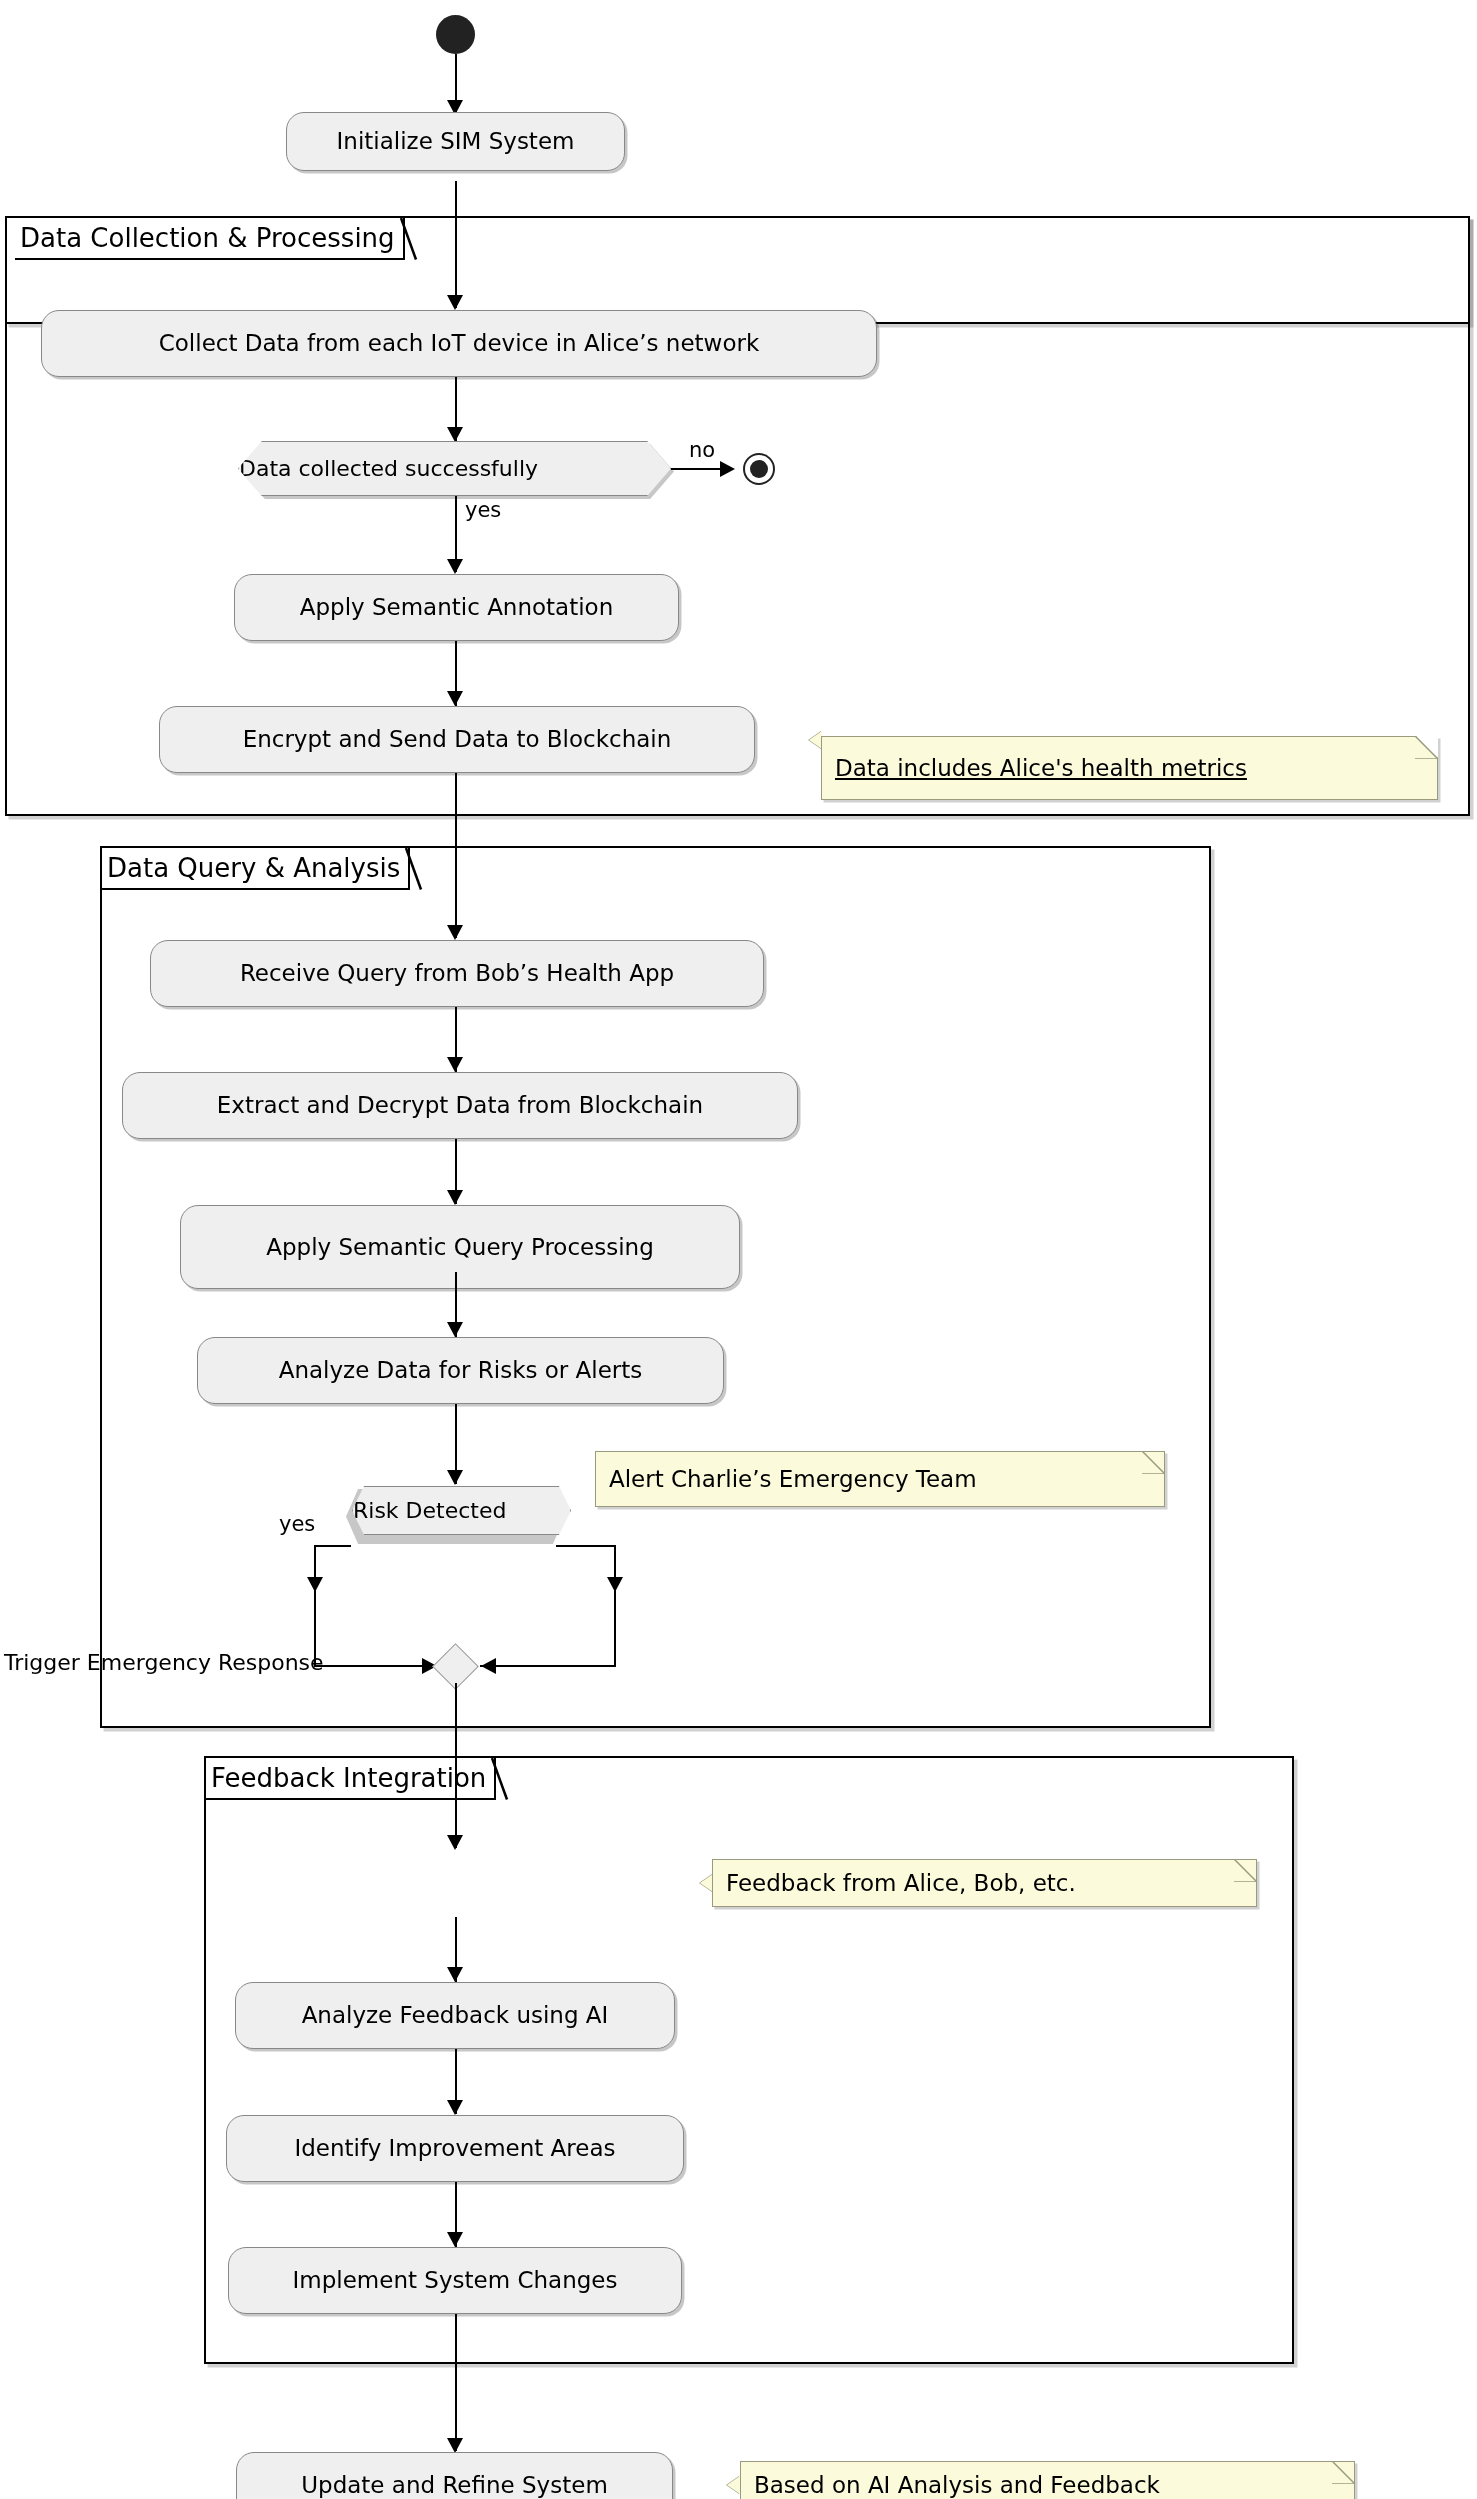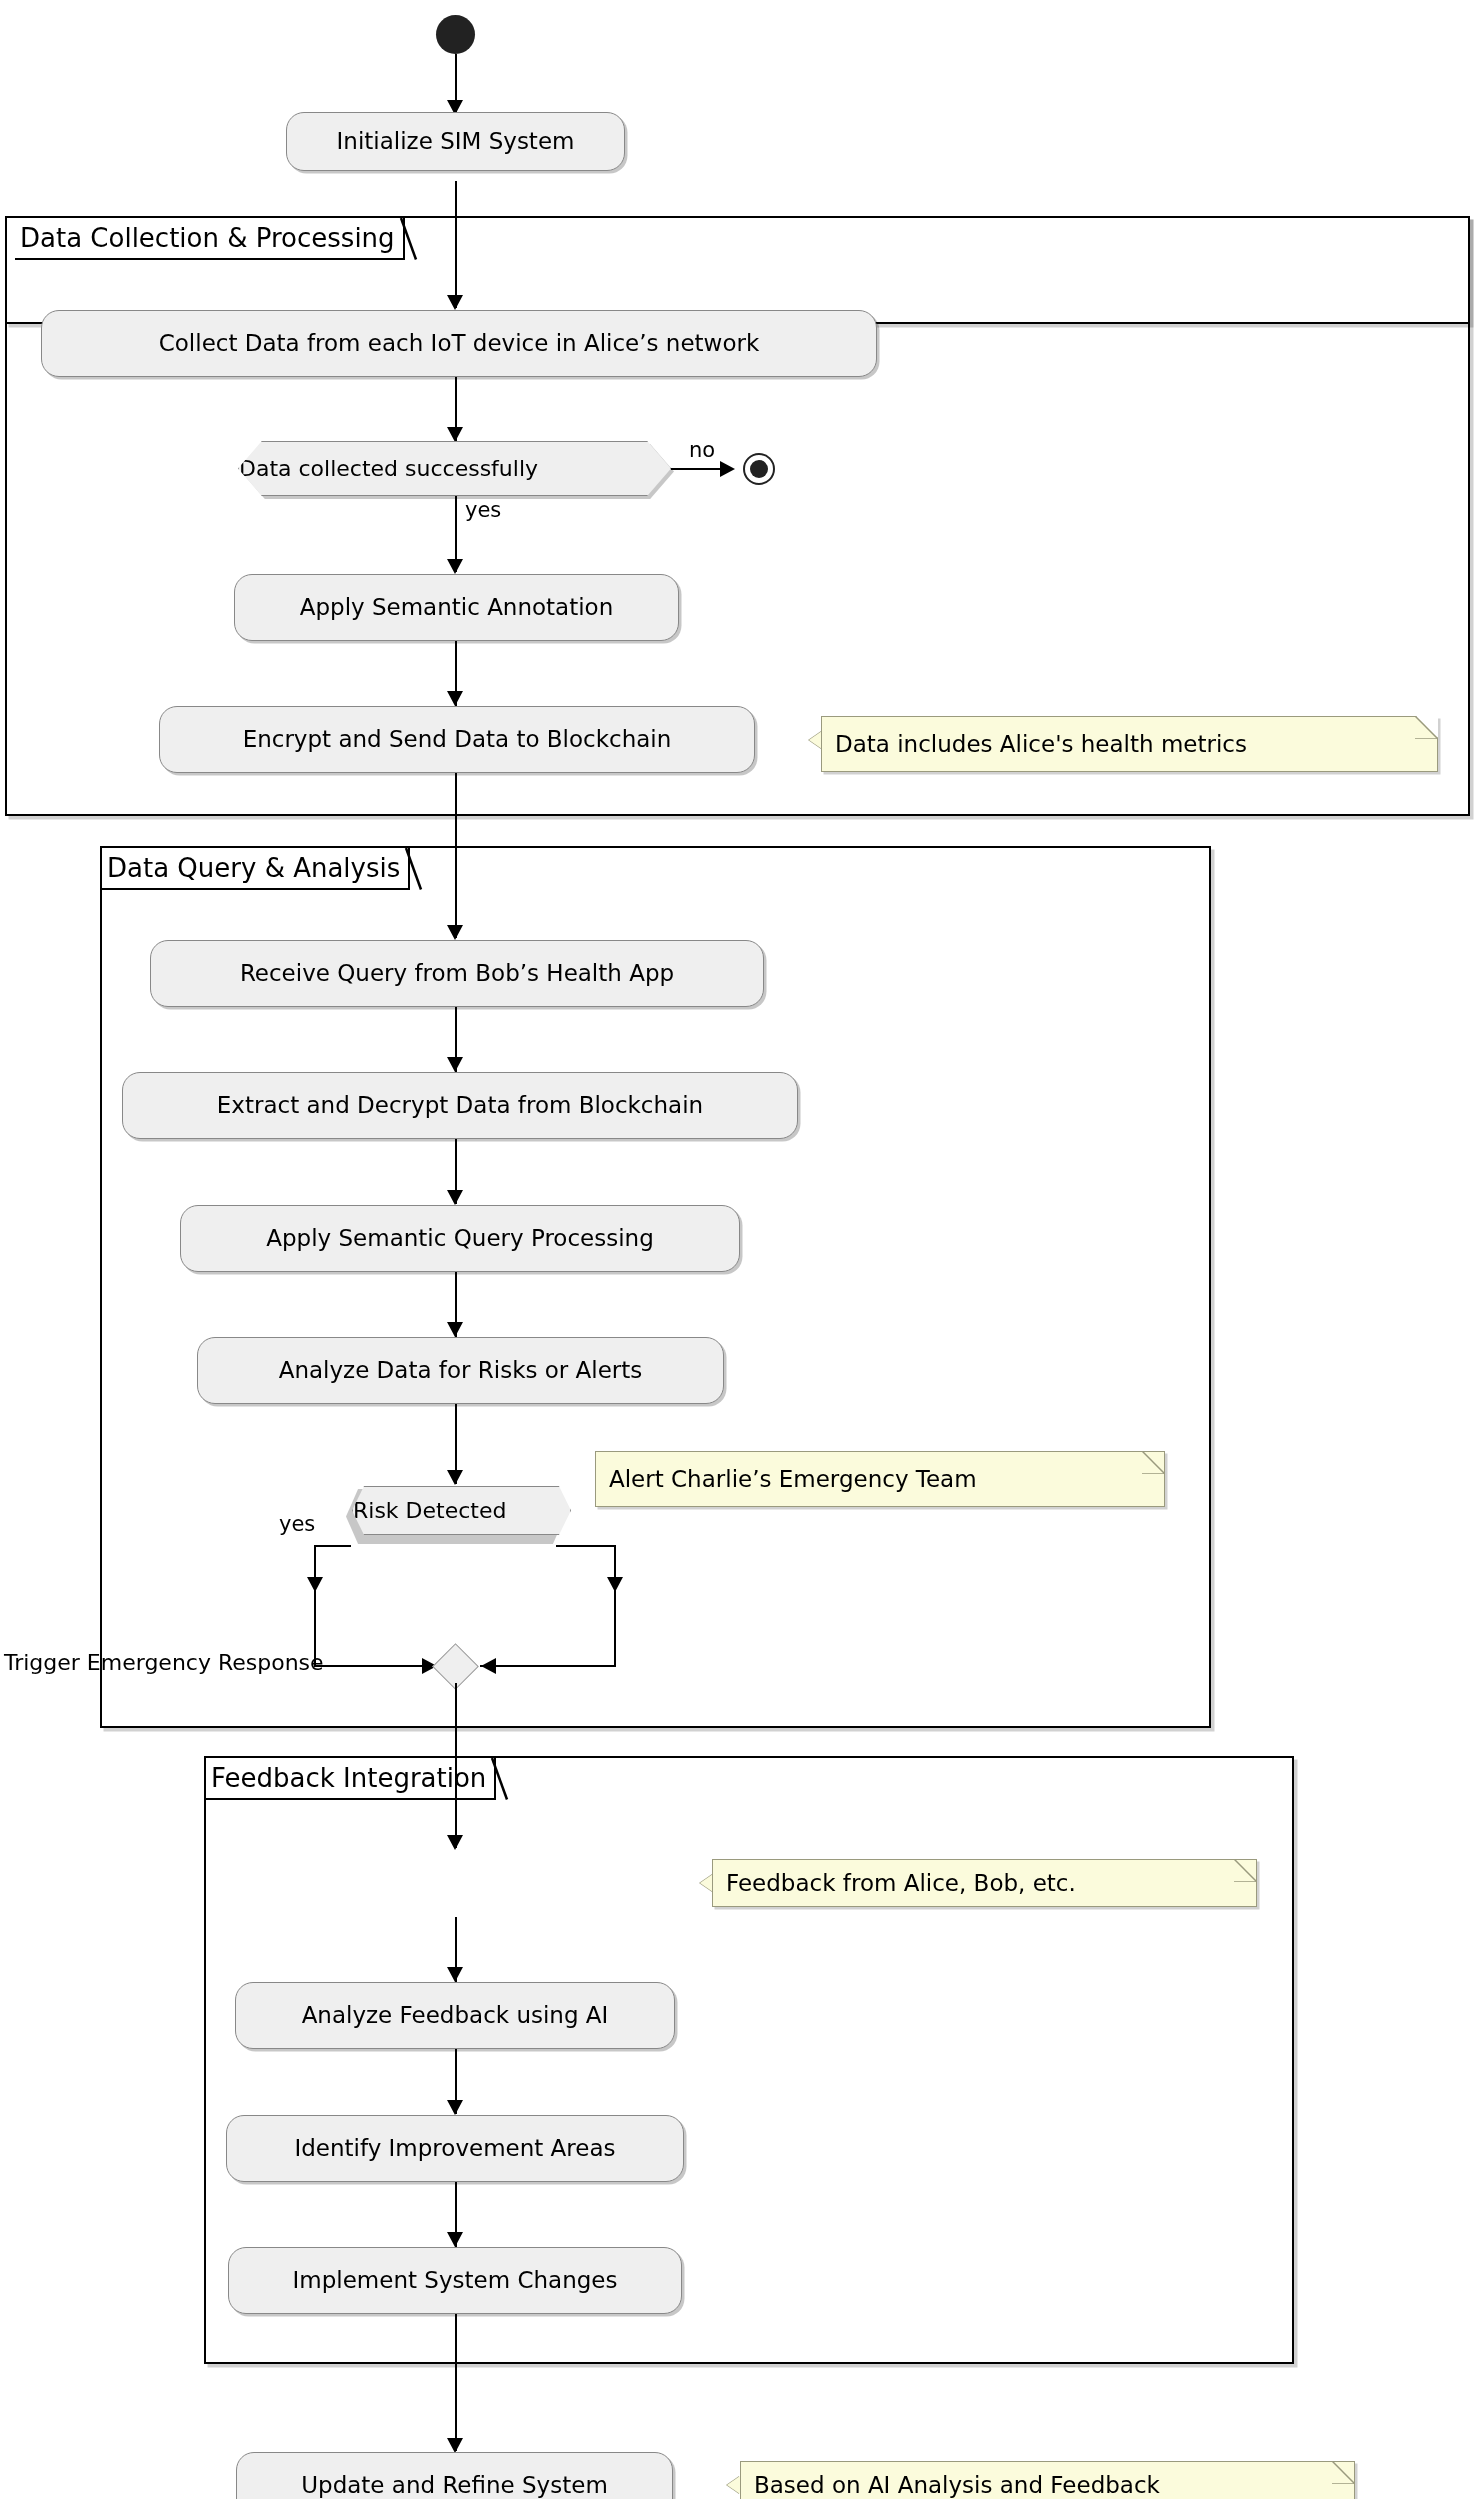--- a/index.html
+++ b/index.html
@@ -271,21 +271,21 @@
   </div>
 
   <div class="vline" style="left:455px; top:641px; width:1.5px; height:65px;"></div>
   <div class="arrow-down" style="left:447px; top:691px;"></div>
 
   <div class="activity" style="left:159px; top:706px; width:596px; height:67px;">
     <span>Encrypt and Send Data to Blockchain</span>
   </div>
 
   <div class="note-anchor" style="left:809px; top:731px;"></div>
-  <div class="note" style="left:821px; top:716px; width:617px; height:56px;">
+  <div class="note" style="left:821px; top:736px; width:617px; height:64px;text-decoration:underline;">
     <span>Data includes Alice's health metrics</span>
     <span class="fold2"></span>
     <svg class="abs" style="top:-1px;right:-1px;width:23px;height:23px;" viewBox="0 0 46 46">
       <path d="M0,0 L46,46 L0,46 Z" fill="#FBFBDC" stroke="none"></path>
       <path d="M0,0 L46,46" stroke="#9A9A7E" stroke-width="3" fill="none"></path>
       <path d="M46,46 L0,46" stroke="#9A9A7E" stroke-width="3" fill="none"></path>
     </svg>
   </div>
 
   <div class="vline" style="left:455px; top:773px; width:1.5px; height:165px;"></div>
@@ -298,21 +298,21 @@
   <div class="vline" style="left:455px; top:1007px; width:1.5px; height:65px;"></div>
   <div class="arrow-down" style="left:447px; top:1057px;"></div>
 
   <div class="activity" style="left:122px; top:1072px; width:676px; height:67px;">
     <span>Extract and Decrypt Data from Blockchain</span>
   </div>
 
   <div class="vline" style="left:455px; top:1139px; width:1.5px; height:65px;"></div>
   <div class="arrow-down" style="left:447px; top:1190px;"></div>
 
-  <div class="activity" style="left:180px; top:1205px; width:560px; height:67px;">
+  <div class="activity" style="left:180px; top:1205px; width:560px; height:84px;">
     <span>Apply Semantic Query Processing</span>
   </div>
 
   <div class="vline" style="left:455px; top:1272px; width:1.5px; height:65px;"></div>
   <div class="arrow-down" style="left:447px; top:1322px;"></div>
 
   <div class="activity" style="left:197px; top:1337px; width:527px; height:67px;">
     <span>Analyze Data for Risks or Alerts</span>
   </div>
 

